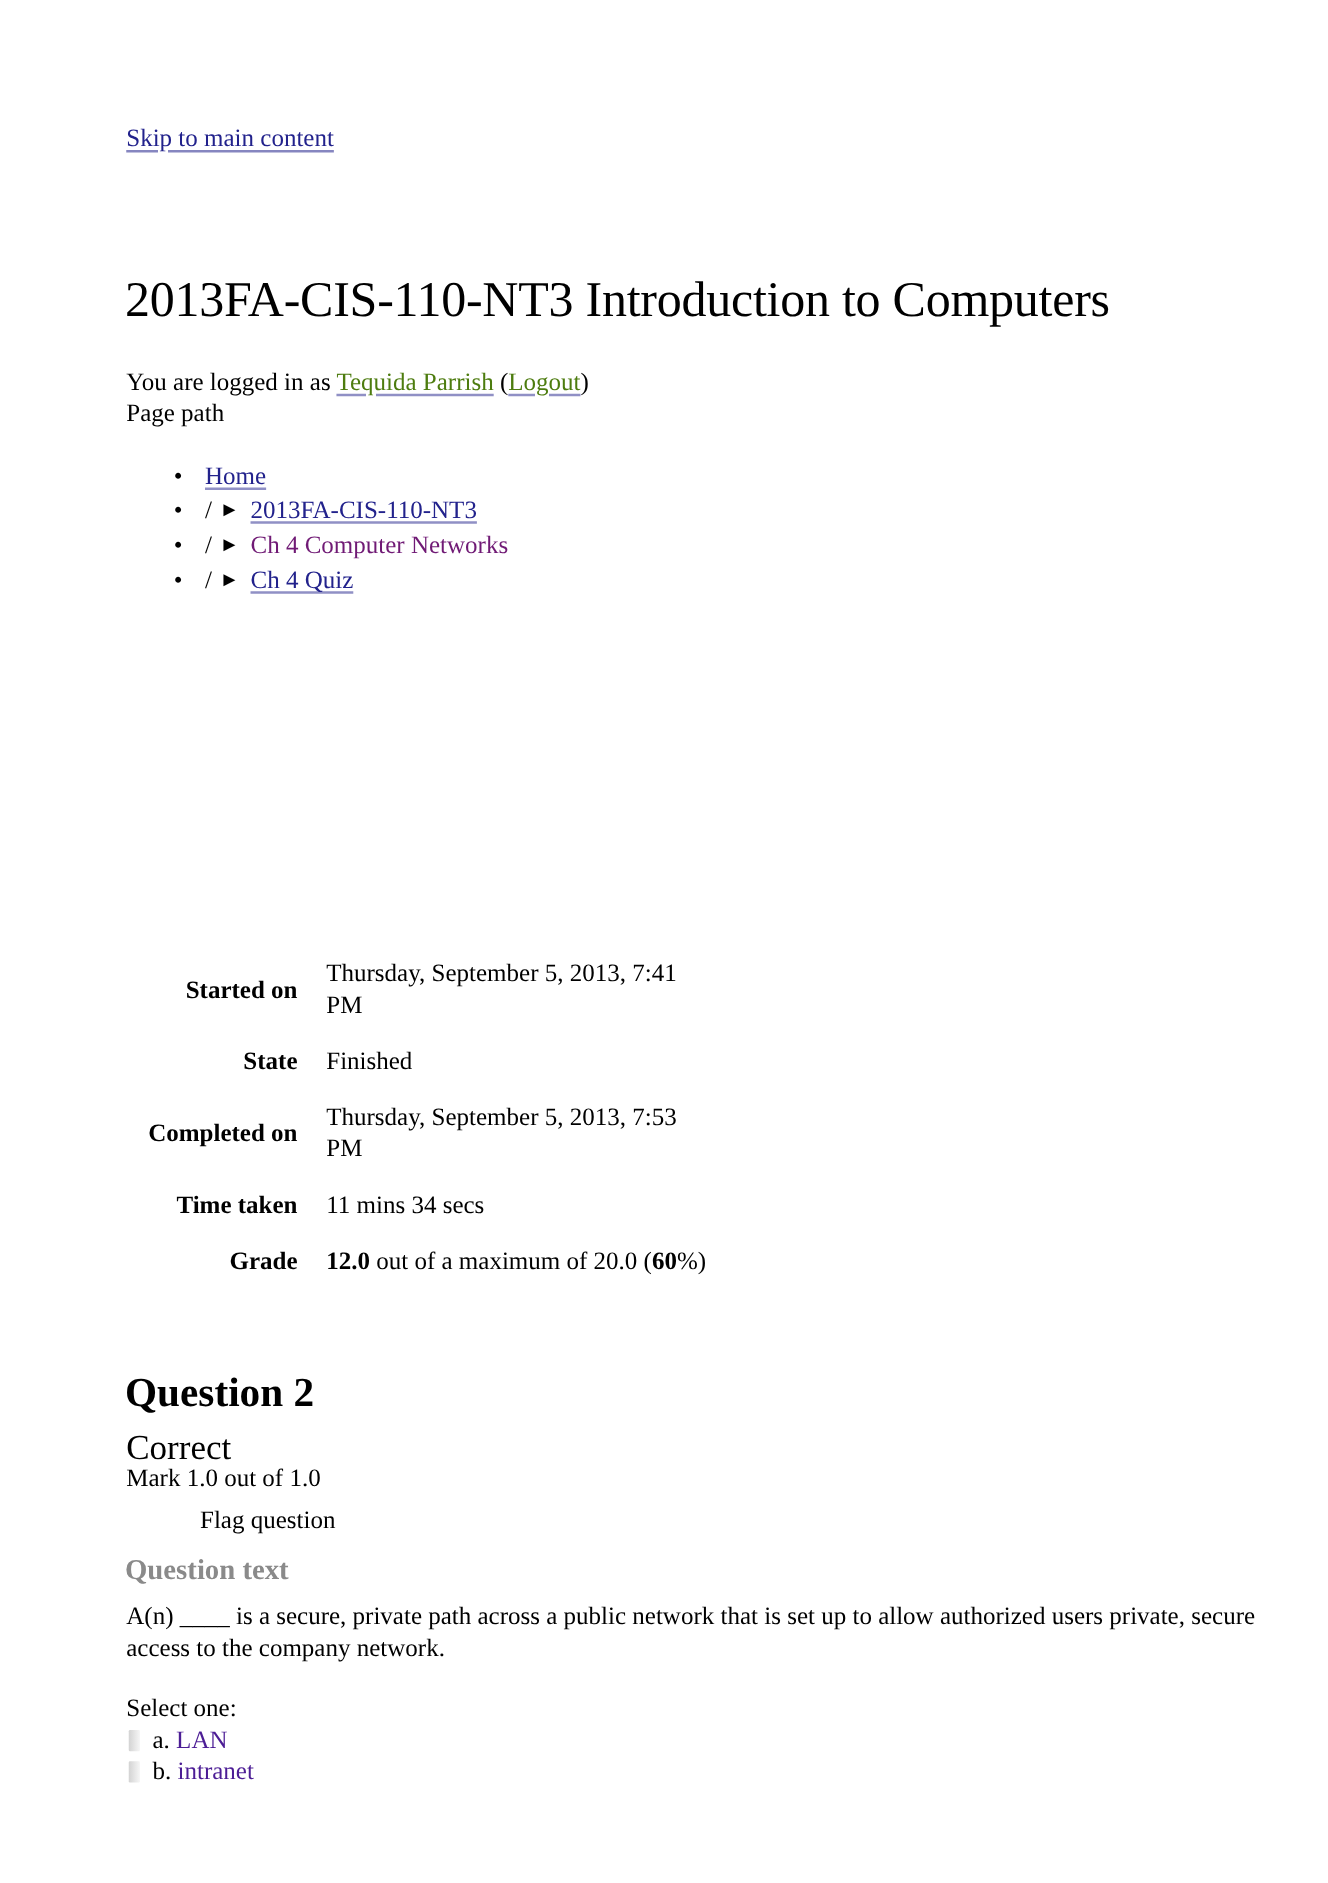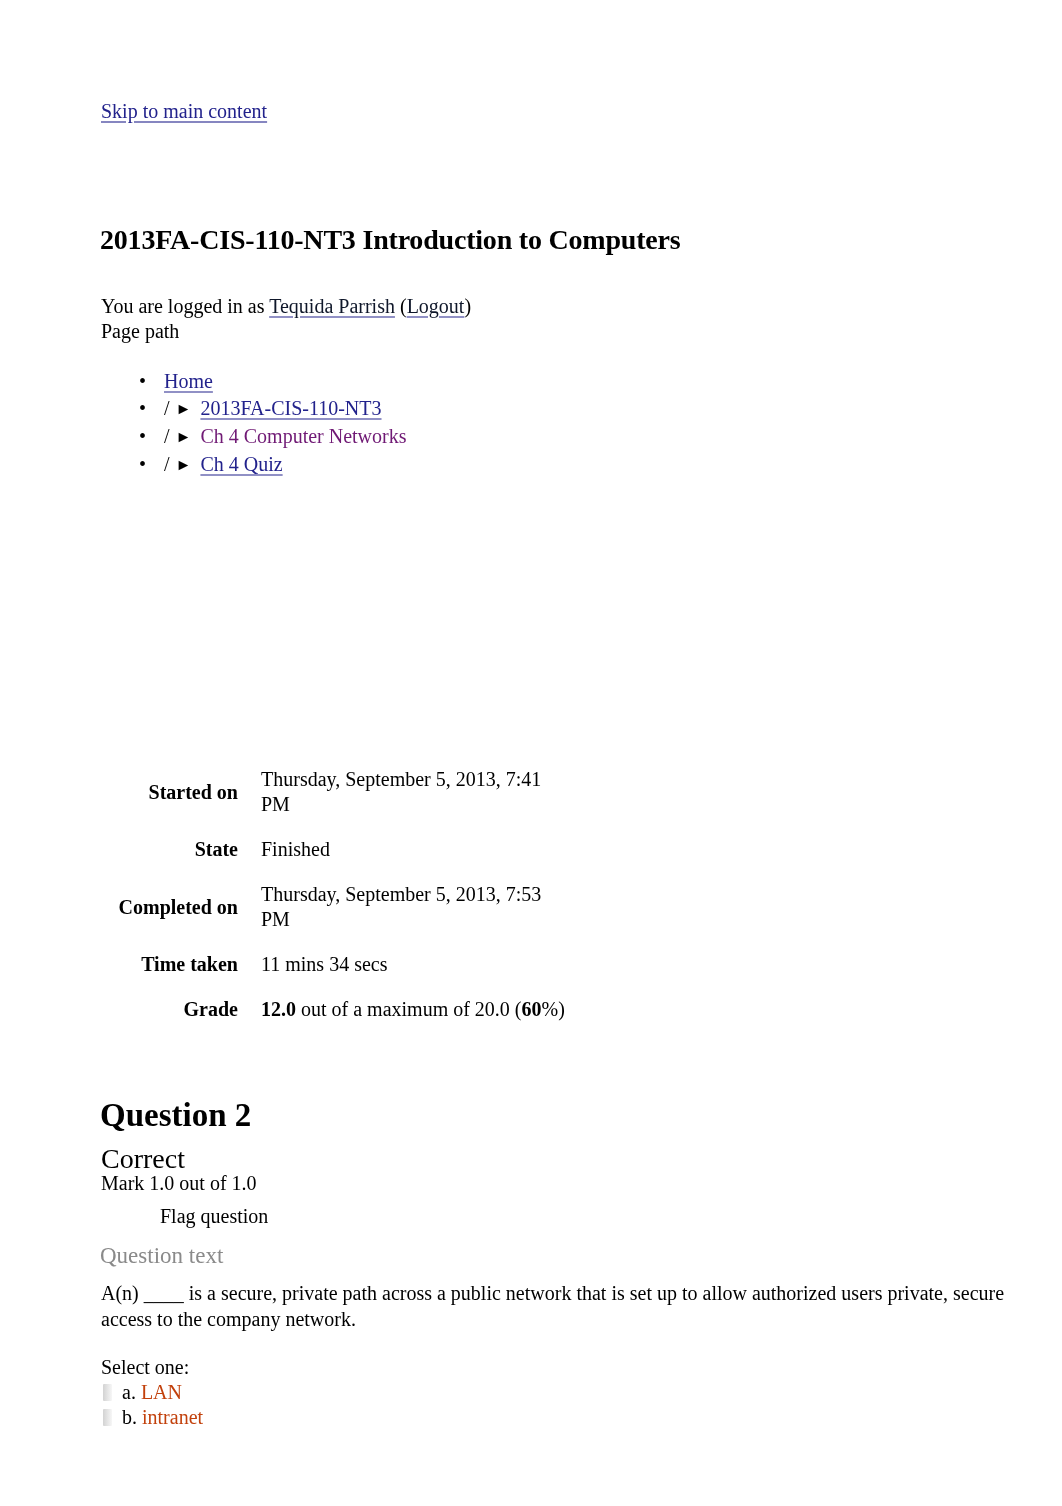--- a/index.html
+++ b/index.html
@@ -37,38 +37,38 @@
     white-space: nowrap;
     cursor: pointer;
   }
 
   
   .page-title {
     position: absolute;
     left: 100px;
     top: 214px;
     margin: 0;
-    font-size: 28px;
+    font-size: 40px;
     line-height: 52px;
-    font-weight: bold;
+    font-weight: normal;
     letter-spacing: -0.2px;
     white-space: nowrap;
   }
 
   
   .loginfo {
     position: absolute;
     left: 101px;
     top: 294px;
     font-size: 20px;
     line-height: 25px;
     white-space: nowrap;
   }
   .loginfo a {
-    color: #0f172a;
+    color: #4d7c0f;
     text-decoration: underline;
     text-decoration-color: rgba(34,34,140,.5);
     text-underline-offset: 3px;
     cursor: pointer;
   }
 
   .pagepath-label {
     position: absolute;
     left: 101px;
     top: 319px;
@@ -185,21 +185,21 @@
     line-height: 25px;
     cursor: pointer;
   }
   .qtext-heading {
     position: absolute;
     left: 100px;
     top: 1241px;
     margin: 0;
     font-size: 23px;
     line-height: 29px;
-    font-weight: normal;
+    font-weight: bold;
     color: #8a8a8a;
   }
   .qtext {
     position: absolute;
     left: 101px;
     top: 1280px;
     width: 912px;
     font-size: 20px;
     line-height: 26px;
     text-align: left;
@@ -234,21 +234,21 @@
   .radio-mark {
     position: absolute;
     left: 2px;
     top: 4px;
     width: 9px;
     height: 17px;
     background: linear-gradient(to right, rgba(150,150,150,.42), rgba(170,170,170,.10));
     border-radius: 1px;
   }
   .answer-label {
-    color: #c2410c;
+    color: #4c1d95;
   }
 </style>
 </head>
 <body>
 
 <div class="page">
 
   <a class="skip-link">Skip to main content</a>
 
   <h1 class="page-title">2013FA-CIS-110-NT3 Introduction to Computers</h1>

